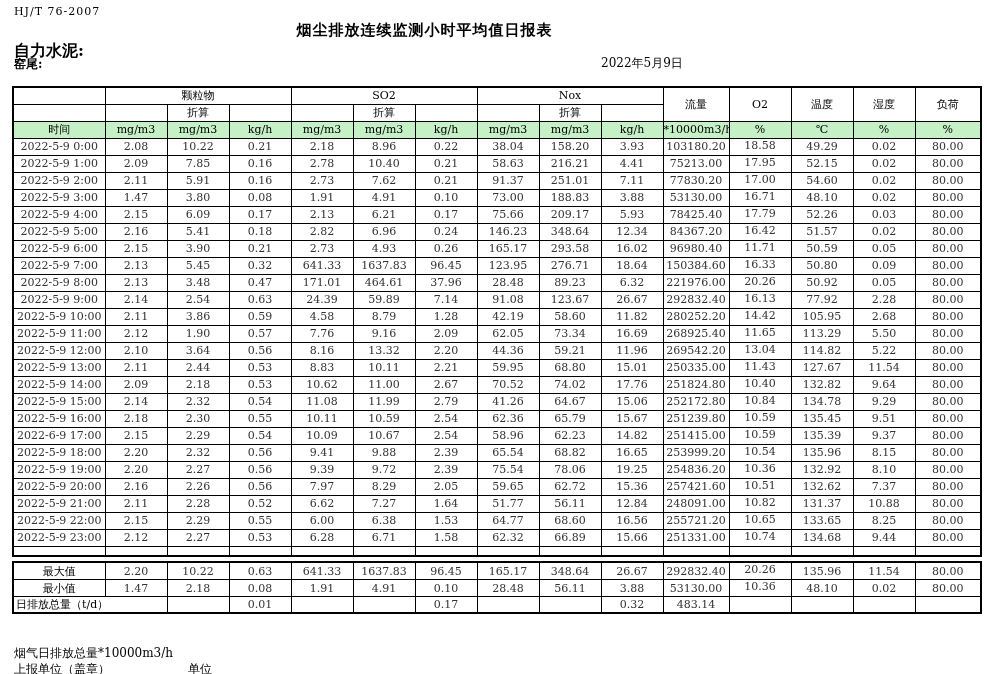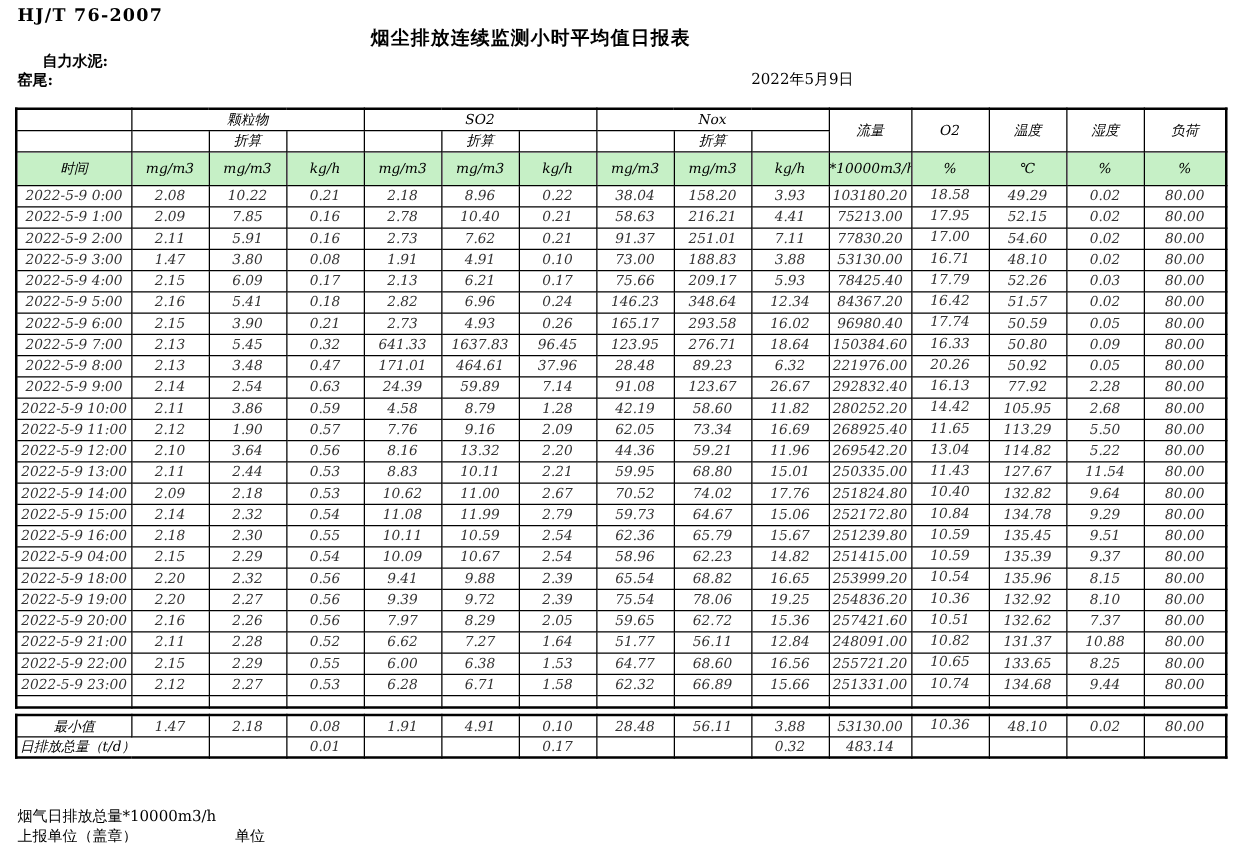--- a/index.html
+++ b/index.html
@@ -1,33 +1,33 @@
 <!DOCTYPE html>
 <html><head>
 <meta charset="utf-8">
 <style>
   * { margin:0; padding:0; box-sizing:border-box; }
   html,body { width:987px; height:674px; background:#ffffff; font-family:"DejaVu Serif","Liberation Serif",serif; color:#000; }
   body { position:relative; overflow:hidden; }
 
-  .std-code { position:absolute; left:14px; top:5px; font-size:14px; font-weight:bold; letter-spacing:1px; }
+  .std-code { position:absolute; left:14px; top:5px; font-size:11px; font-weight:normal; letter-spacing:1px; }
   .report-title { position:absolute; left:0; top:21px; width:849px; text-align:center; font-size:15px; font-weight:bold; letter-spacing:1px; }
-  .company { position:absolute; left:14px; top:41px; font-size:12px; font-weight:bold;margin-left:20px; }
+  .company { position:absolute; left:14px; top:41px; font-size:16px; font-weight:bold; }
   .location { position:absolute; left:14px; top:56px; font-size:12px; font-weight:bold; }
   .date { position:absolute; left:601px; top:55px; font-size:12px; }
 
-  .table-area { position:absolute; left:12px; top:86px; width:972px;font-style:italic; }
+  .table-area { position:absolute; left:12px; top:86px; width:972px; }
 
   table { border-collapse:collapse; table-layout:fixed; width:970px; font-size:11px; }
   table.main { border:2px solid #000; }
   table.summary { border:2px solid #000; margin-top:4px; }
   td { border:1px solid #000; text-align:center; vertical-align:middle; padding:0;
        height:16.8px; white-space:nowrap; overflow:hidden; color:#333; }
   thead td { color:#000; height:17px; }
-  tr.units td { height:27px; }
+  tr.units td { height:17px; }
   .c-time { width:92px; } .c-d { width:62px; } .c-flow { width:66px; } .c-load { width:66px; }
   .time-cell { color:#333;margin-left:40px; }
   .o2-cell { vertical-align:bottom; padding-bottom:3px; }
   .spacer td { height:10px; }
   .label-cell { color:#000; }
   .label-cell.left { text-align:left; padding-left:2px; }
   table.summary td { height:15.5px; }
 
   .footer-flow { position:absolute; left:14px; top:645px; font-size:12px; }
   .footer-report-unit { position:absolute; left:14px; top:661px; font-size:12px; }
@@ -211,21 +211,21 @@
           <td>2.15</td>
           <td>3.90</td>
           <td>0.21</td>
           <td>2.73</td>
           <td>4.93</td>
           <td>0.26</td>
           <td>165.17</td>
           <td>293.58</td>
           <td>16.02</td>
           <td>96980.40</td>
-          <td class="o2-cell">17.74</td>
+          <td class="o2-cell">11.71</td>
           <td>50.59</td>
           <td>0.05</td>
           <td>80.00</td>
         </tr>
         <tr>
           <td class="time-cell">2022-5-9 7:00</td>
           <td>2.13</td>
           <td>5.45</td>
           <td>0.32</td>
           <td>641.33</td>
@@ -360,21 +360,21 @@
           <td>80.00</td>
         </tr>
         <tr>
           <td class="time-cell">2022-5-9 15:00</td>
           <td>2.14</td>
           <td>2.32</td>
           <td>0.54</td>
           <td>11.08</td>
           <td>11.99</td>
           <td>2.79</td>
-          <td>59.73</td>
+          <td>41.26</td>
           <td>64.67</td>
           <td>15.06</td>
           <td>252172.80</td>
           <td class="o2-cell">10.84</td>
           <td>134.78</td>
           <td>9.29</td>
           <td>80.00</td>
         </tr>
         <tr>
           <td class="time-cell">2022-5-9 16:00</td>
@@ -387,21 +387,21 @@
           <td>62.36</td>
           <td>65.79</td>
           <td>15.67</td>
           <td>251239.80</td>
           <td class="o2-cell">10.59</td>
           <td>135.45</td>
           <td>9.51</td>
           <td>80.00</td>
         </tr>
         <tr>
-          <td class="time-cell">2022-5-9 04:00</td>
+          <td class="time-cell">2022-6-9 17:00</td>
           <td>2.15</td>
           <td>2.29</td>
           <td>0.54</td>
           <td>10.09</td>
           <td>10.67</td>
           <td>2.54</td>
           <td>58.96</td>
           <td>62.23</td>
           <td>14.82</td>
           <td>251415.00</td>
@@ -545,20 +545,37 @@
         <col class="c-d">
         <col class="c-d">
       <col class="c-flow">
         <col class="c-d">
         <col class="c-d">
         <col class="c-d">
         <col class="c-load">
     </colgroup>
     <tbody id="summary-rows">
         <tr>
+          <td class="label-cell">最大值</td>
+          <td>2.20</td>
+          <td>10.22</td>
+          <td>0.63</td>
+          <td>641.33</td>
+          <td>1637.83</td>
+          <td>96.45</td>
+          <td>165.17</td>
+          <td>348.64</td>
+          <td>26.67</td>
+          <td>292832.40</td>
+          <td class="o2-cell">20.26</td>
+          <td>135.96</td>
+          <td>11.54</td>
+          <td>80.00</td>
+        </tr>
+        <tr>
           <td class="label-cell">最小值</td>
           <td>1.47</td>
           <td>2.18</td>
           <td>0.08</td>
           <td>1.91</td>
           <td>4.91</td>
           <td>0.10</td>
           <td>28.48</td>
           <td>56.11</td>
           <td>3.88</td>

